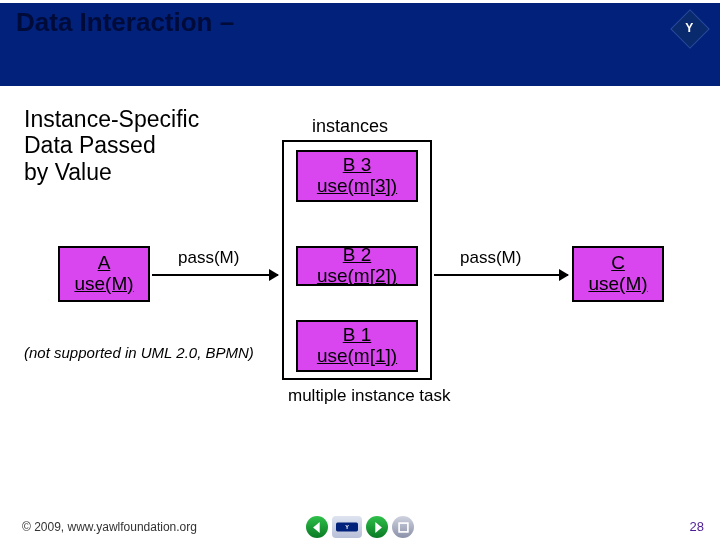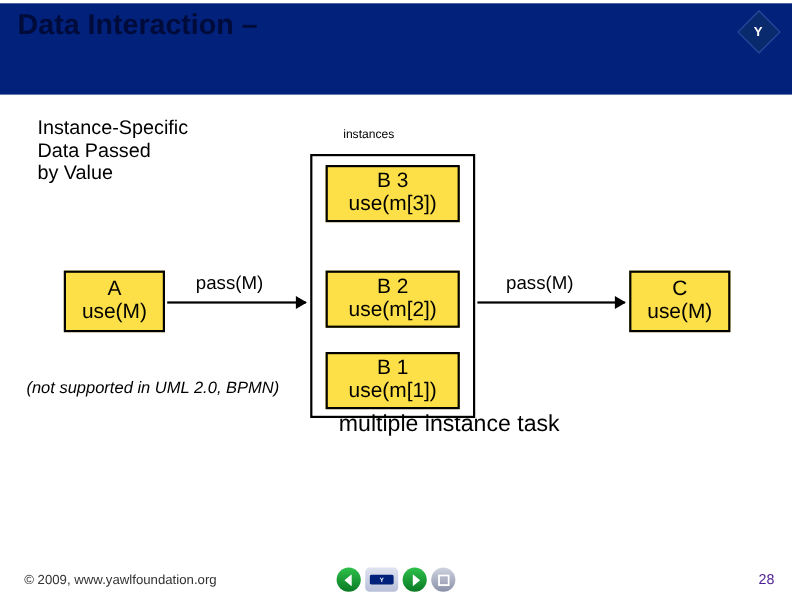--- a/index.html
+++ b/index.html
@@ -19,42 +19,42 @@
 
   .logo-badge {
     position:absolute; right:16px; top:12px; width:28px; height:28px;
     background:#0a2a6e; border:1px solid #2a4aa0; transform:rotate(45deg);
   }
   .logo-badge span { position:absolute; transform:rotate(-45deg); color:#fff; font-size:12px; left:8px; top:6px; font-weight:700; }
 
   .content { position:absolute; top:92px; left:0; right:0; bottom:36px; }
 
   .subtitle {
-    position:absolute; left:34px; top:14px;
-    font-size:18px; font-weight:400; line-height:1.15; color:#000;
+    position:absolute; left:24px; top:14px;
+    font-size:23px; font-weight:400; line-height:1.15; color:#000;
     width:230px;
   }
 
-  .instances-label { position:absolute; left:312px; top:24px; font-size:11px; }
-  .mit-label { position:absolute; left:288px; top:282px; font-size:21px;margin-left:20px; }
+  .instances-label { position:absolute; left:312px; top:24px; font-size:18px; }
+  .mit-label { position:absolute; left:288px; top:294px; font-size:17px; }
 
   .mit-box {
     position:absolute; left:282px; top:48px; width:150px; height:240px;
     border:2px solid #000; background:#fff;
   }
 
   .task-box {
-    position:absolute; border:2px solid #000; background:#fde047;
+    position:absolute; border:2px solid #000; background:#d946ef;
     display:flex; flex-direction:column; align-items:center; justify-content:center;
-    font-size:19px; line-height:1.08; text-align:center;
+    font-size:19px; line-height:1.08; text-align:center;text-decoration:underline;
   }
   .boxA { left:58px;  top:154px; width:92px;  height:56px; }
   .boxC { left:572px; top:154px; width:92px;  height:56px; }
   .boxB3{ left:296px; top:58px;  width:122px; height:52px; }
-  .boxB2{ left:296px; top:154px; width:122px; height:52px; }
+  .boxB2{ left:296px; top:154px; width:122px; height:40px; }
   .boxB1{ left:296px; top:228px; width:122px; height:52px; }
 
   .arrow {
     position:absolute; height:2px; background:#000;
   }
   .arrow::after {
     content:""; position:absolute; right:-1px; top:-5px;
     border-left:10px solid #000; border-top:6px solid transparent; border-bottom:6px solid transparent;
   }
   .arr1 { left:152px; top:182px; width:126px; }

